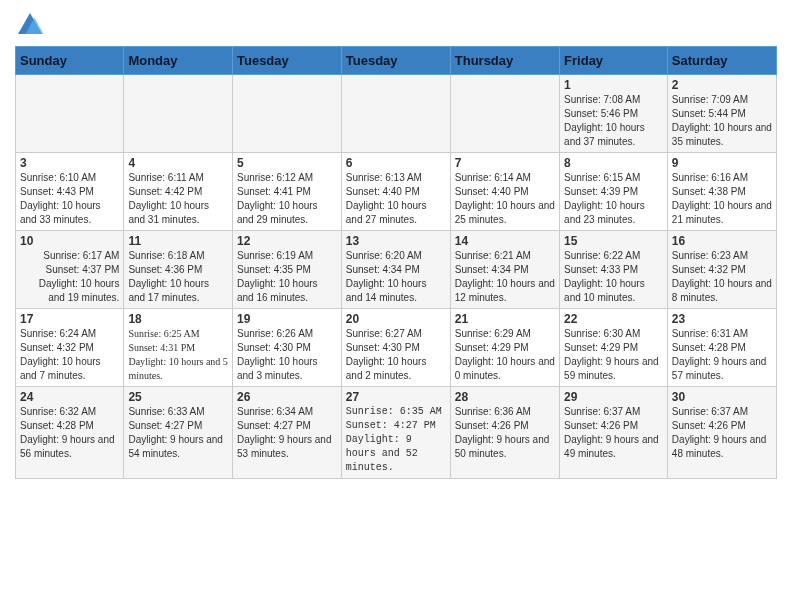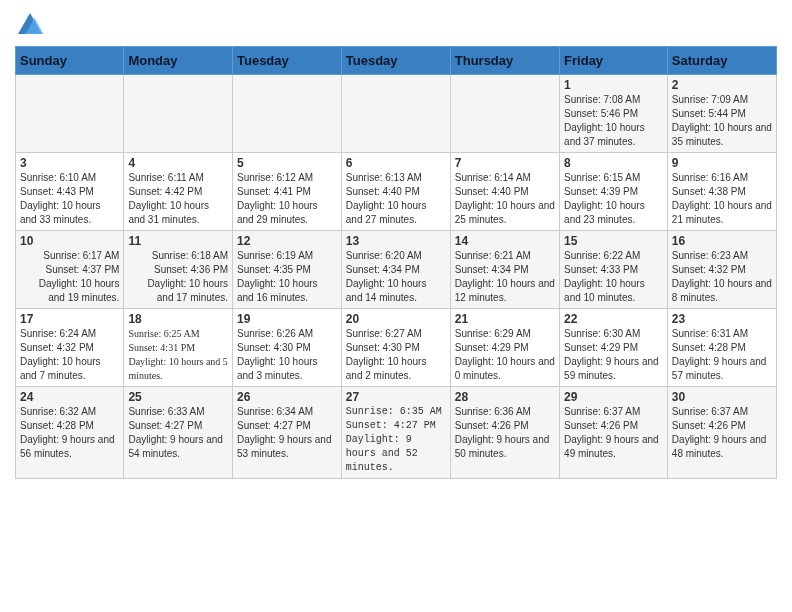--- a/index.html
+++ b/index.html
@@ -192,21 +192,21 @@
         </tr>
         <tr>
           <td>
             <span class="day-num">10</span>
             <div class="day-info" style="white-space: pre-line; text-align: right;">Sunrise: 6:17 AM
 Sunset: 4:37 PM
 Daylight: 10 hours and 19 minutes.</div>
           </td>
           <td>
             <span class="day-num">11</span>
-            <div class="day-info" style="white-space: pre-line; text-align: right;">Sunrise: 6:18 AM
+            <div class="day-info" style="white-space: pre-line;">Sunrise: 6:18 AM
 Sunset: 4:36 PM
 Daylight: 10 hours and 17 minutes.</div>
           </td>
           <td>
             <span class="day-num">12</span>
             <div class="day-info" style="white-space: pre-line;">Sunrise: 6:19 AM
 Sunset: 4:35 PM
 Daylight: 10 hours and 16 minutes.</div>
           </td>
           <td>

